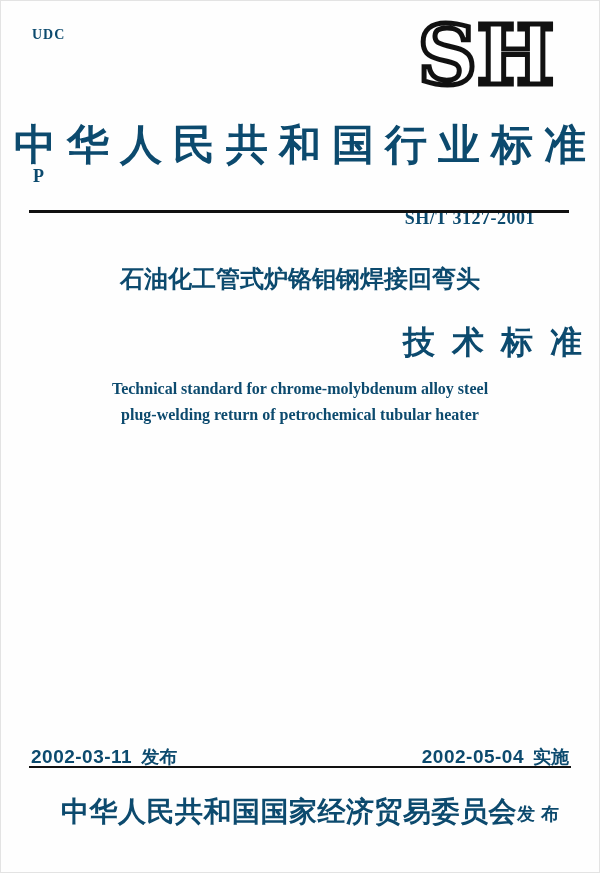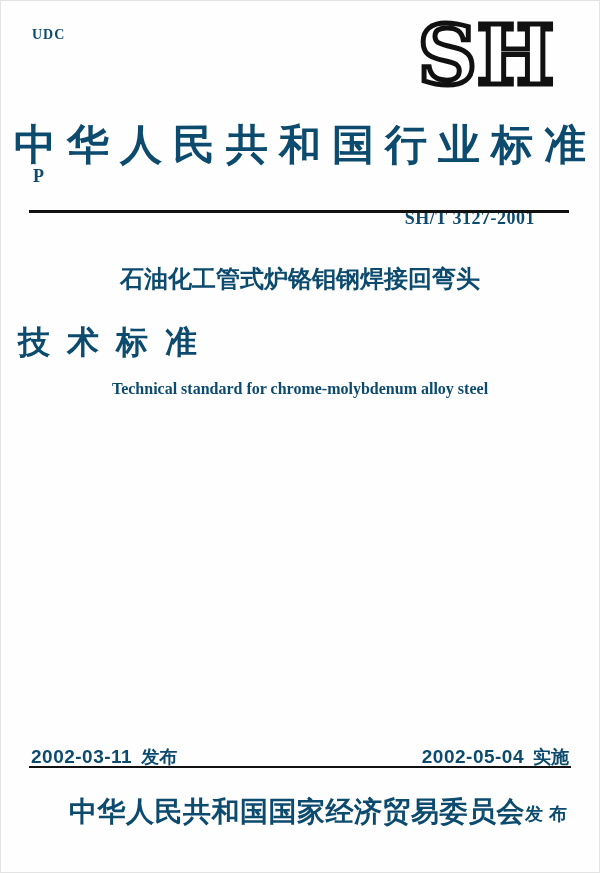--- a/index.html
+++ b/index.html
@@ -69,21 +69,21 @@
     text-align: center;
     font-weight: bold;
     font-size: 24px;
     letter-spacing: 0px;
     white-space: nowrap;
   }
   .title-cn-2 {
     position: absolute;
     left: 0; top: 320px;
     width: 100%;
-    text-align: left;
+    text-align: right;
     font-weight: bold;
     font-size: 32px;
     letter-spacing: 17px;
     text-indent: 17px;
     white-space: nowrap;
   }
   .title-en {
     position: absolute;
     left: 0;
     width: 100%;
@@ -116,21 +116,21 @@
   .rule-bottom {
     position: absolute;
     left: 28px; right: 28px; top: 765px;
     height: 2px;
     background: #111111;
   }
   .publisher-row {
     position: absolute;
     left: 40px; right: 34px; top: 792px;
     display: flex;
-    justify-content: center;
+    justify-content: flex-end;
     align-items: center;
     white-space: nowrap;
     margin-left: 36px;
   }
   .publisher-name {
     font-weight: bold;
     font-size: 28px;
     letter-spacing: 0.5px;
   }
   .publish-label {
@@ -156,20 +156,21 @@
   <div class="class-code">P</div>
 
   <div class="std-number">SH/T 3127-2001</div>
 
   <div class="rule-top"></div>
 
   <div class="title-cn-1">石油化工管式炉铬钼钢焊接回弯头</div>
   <div class="title-cn-2">技术标准</div>
 
   <div class="title-en line1">Technical standard for chrome-molybdenum alloy steel</div>
+  <div class="title-en line2">plug-welding return of petrochemical tubular heater</div>
 
   <div class="dates-row">
     <div class="date-group">
       <span class="date-num">2002-03-11</span><span class="date-label">发布</span>
     </div>
     <div class="date-group">
       <span class="date-num">2002-05-04</span><span class="date-label">实施</span>
     </div>
   </div>
 

